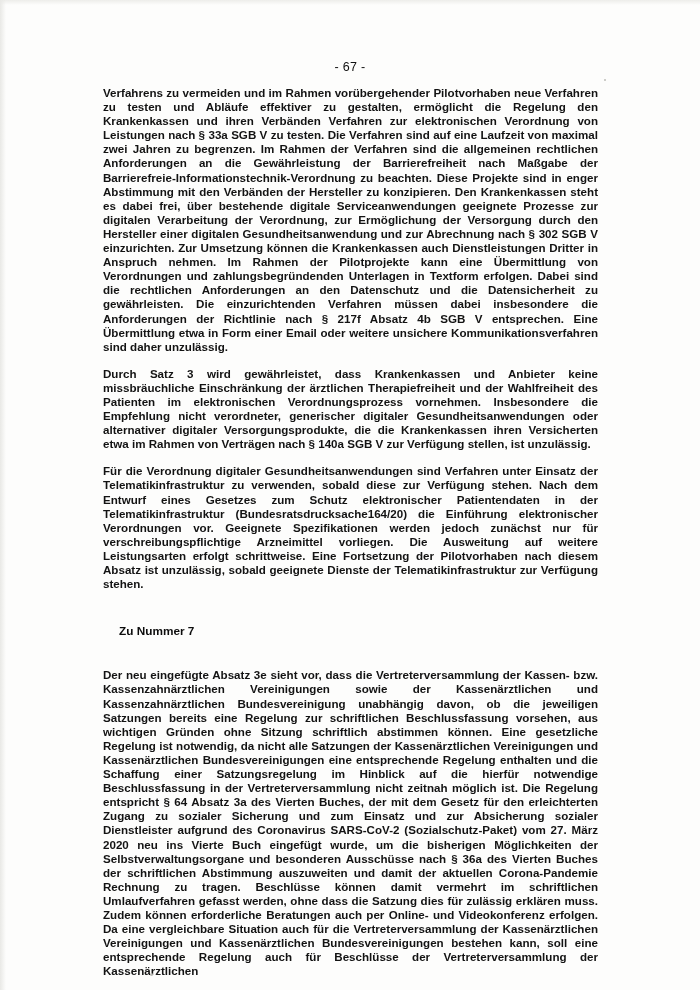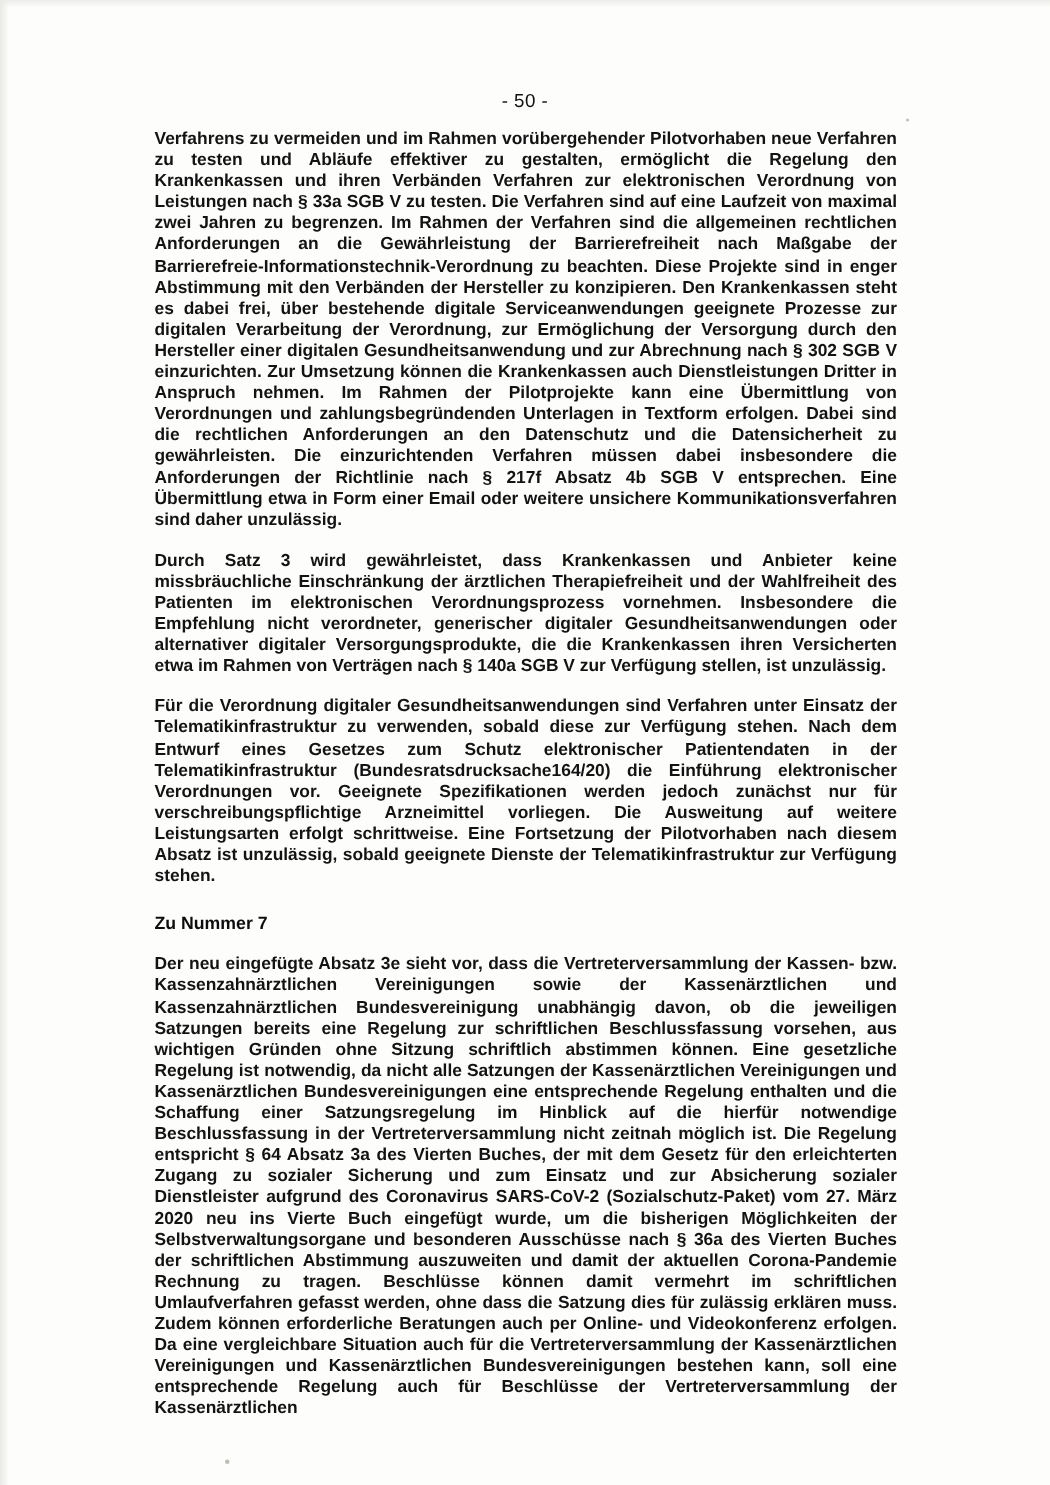--- a/index.html
+++ b/index.html
@@ -45,21 +45,21 @@
     text-align: justify;
     text-justify: inter-word;
     color: #131313;
     hyphens: manual;
     font-weight: bold;
   }
   .gap {
     height: 13px;
   }
   h2.heading {
-    margin: 0;
+    margin: 16px;
     font-size: 11.8px;
     line-height: 14.2px;
     font-weight: bold;
     color: #0d0d0d;
   }
   .heading-gap-top { height: 17px; }
   .heading-gap-bottom { height: 14px; }
   
   .edge-left {
     position: absolute;
@@ -82,21 +82,21 @@
     pointer-events: none;
   }
 </style>
 </head>
 <body>
 
 <div class="page">
   <div class="edge-top"></div>
   <div class="edge-left"></div>
 
-  <div class="page-number">- 50 -</div>
+  <div class="page-number">- 67 -</div>
 
   <div class="content">
     <p class="para">Verfahrens zu vermeiden und im Rahmen vorübergehender Pilotvorhaben neue Verfahren zu testen und Abläufe effektiver zu gestalten, ermöglicht die Regelung den Krankenkassen und ihren Verbänden Verfahren zur elektronischen Verordnung von Leistungen nach § 33a SGB V zu testen. Die Verfahren sind auf eine Laufzeit von maximal zwei Jahren zu begrenzen. Im Rahmen der Verfahren sind die allgemeinen rechtlichen Anforderungen an die Gewährleistung der Barrierefreiheit nach Maßgabe der Barrierefreie-Informationstechnik-Verordnung zu beachten. Diese Projekte sind in enger Abstimmung mit den Verbänden der Hersteller zu konzipieren. Den Krankenkassen steht es dabei frei, über bestehende digitale Serviceanwendungen geeignete Prozesse zur digitalen Verarbeitung der Verordnung, zur Ermöglichung der Versorgung durch den Hersteller einer digitalen Gesundheitsanwendung und zur Abrechnung nach § 302 SGB V einzurichten. Zur Umsetzung können die Krankenkassen auch Dienstleistungen Dritter in Anspruch nehmen. Im Rahmen der Pilotprojekte kann eine Übermittlung von Verordnungen und zahlungsbegründenden Unterlagen in Textform erfolgen. Dabei sind die rechtlichen Anforderungen an den Datenschutz und die Datensicherheit zu gewährleisten. Die einzurichtenden Verfahren müssen dabei insbesondere die Anforderungen der Richtlinie nach § 217f Absatz 4b SGB V entsprechen. Eine Übermittlung etwa in Form einer Email oder weitere unsichere Kommunikationsverfahren sind daher unzulässig.</p>
     <div class="gap"></div>
     <p class="para">Durch Satz 3 wird gewährleistet, dass Krankenkassen und Anbieter keine missbräuchliche Einschränkung der ärztlichen Therapiefreiheit und der Wahlfreiheit des Patienten im elektronischen Verordnungsprozess vornehmen. Insbesondere die Empfehlung nicht verordneter, generischer digitaler Gesundheitsanwendungen oder alternativer digitaler Versorgungsprodukte, die die Krankenkassen ihren Versicherten etwa im Rahmen von Verträgen nach § 140a SGB V zur Verfügung stellen, ist unzulässig.</p>
     <div class="gap"></div>
     <p class="para">Für die Verordnung digitaler Gesundheitsanwendungen sind Verfahren unter Einsatz der Telematikinfrastruktur zu verwenden, sobald diese zur Verfügung stehen. Nach dem Entwurf eines Gesetzes zum Schutz elektronischer Patientendaten in der Telematikinfrastruktur (Bundesratsdrucksache164/20) die Einführung elektronischer Verordnungen vor. Geeignete Spezifikationen werden jedoch zunächst nur für verschreibungspflichtige Arzneimittel vorliegen. Die Ausweitung auf weitere Leistungsarten erfolgt schrittweise. Eine Fortsetzung der Pilotvorhaben nach diesem Absatz ist unzulässig, sobald geeignete Dienste der Telematikinfrastruktur zur Verfügung stehen.</p>
     <div class="heading-gap-top"></div>
     <h2 class="heading">Zu Nummer 7</h2>
     <div class="heading-gap-bottom"></div>

